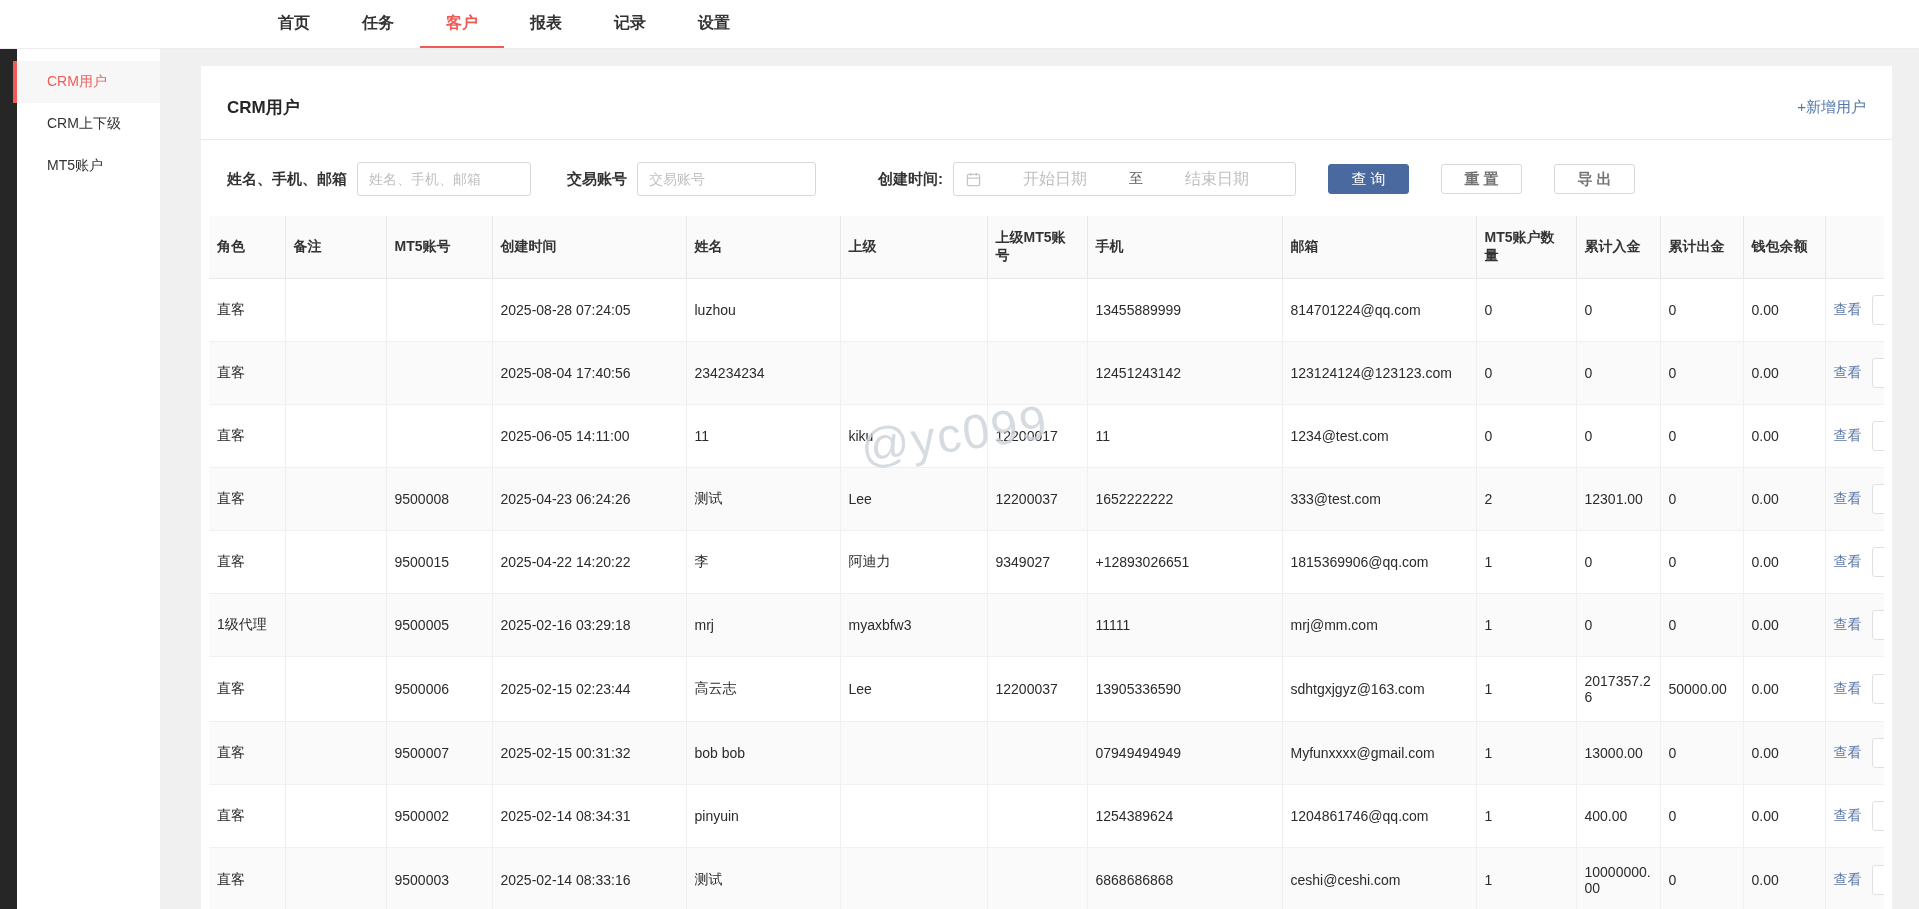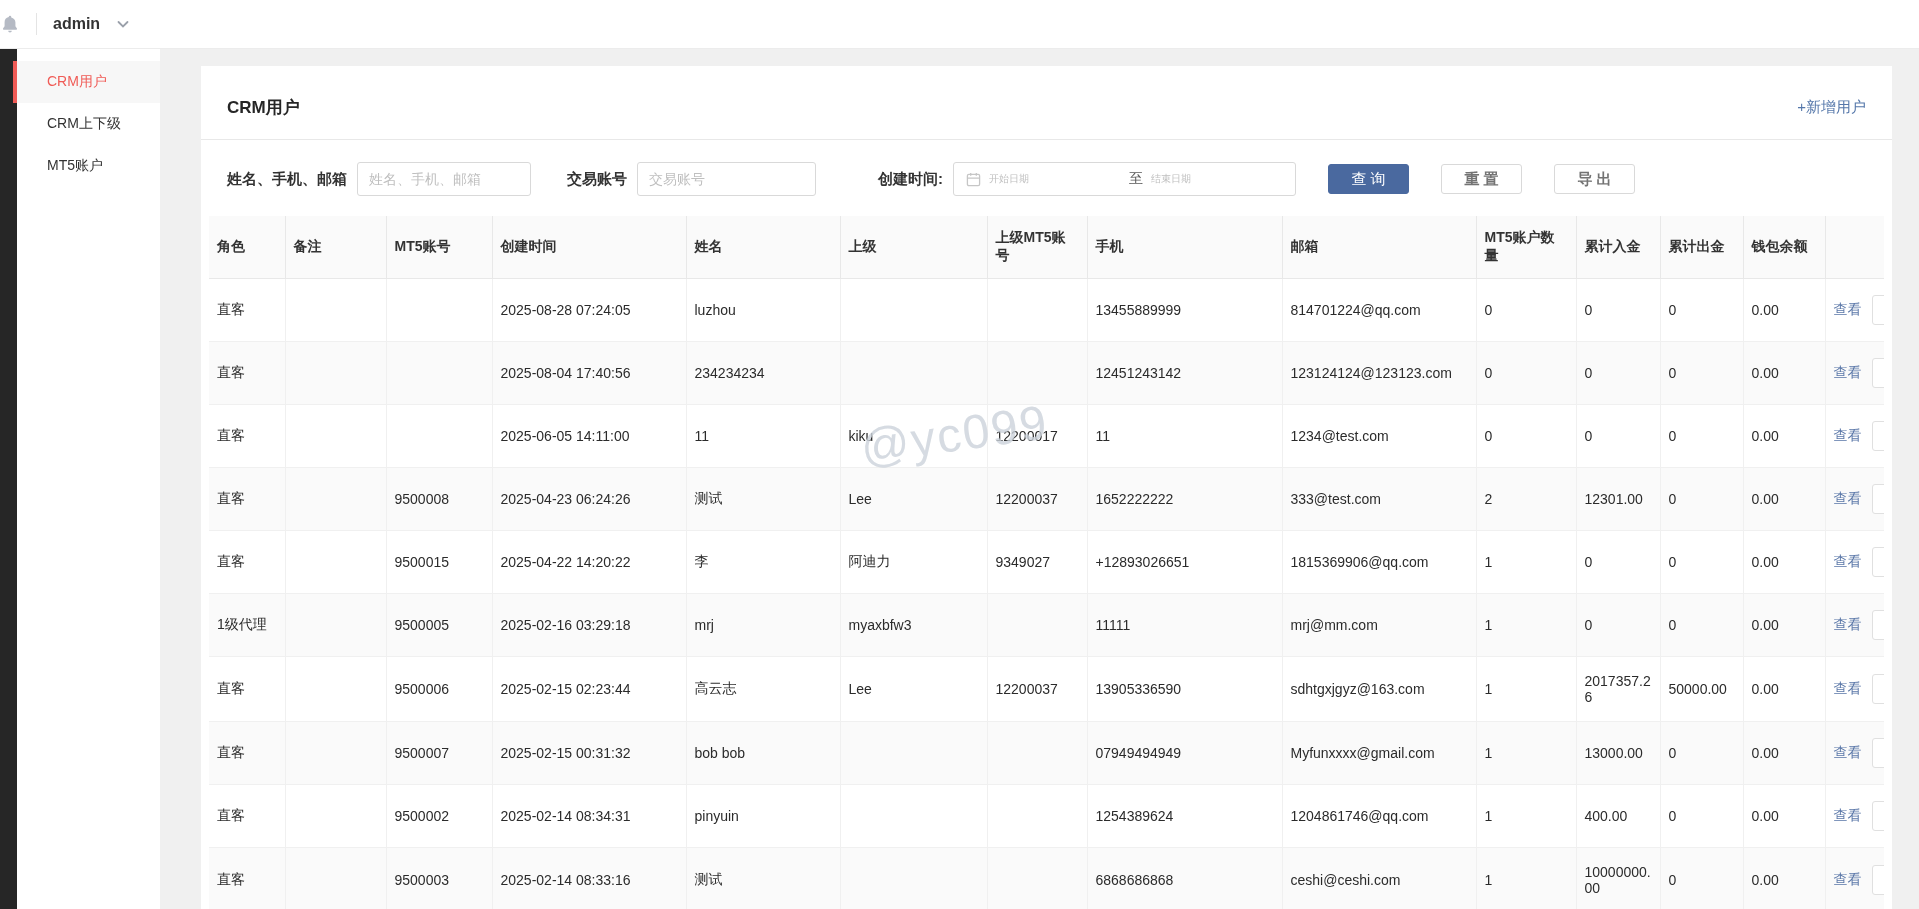--- a/index.html
+++ b/index.html
@@ -42,21 +42,21 @@
   .f-label { font-size:15px; font-weight:600; color:#333; white-space:nowrap; }
   .f-input { height:34px; border:1px solid #d9d9d9; border-radius:3px; padding:0 11px;
     font-size:14px; color:#333; outline:none; font-family:inherit; }
   .f-input::placeholder { color:#bfbfbf; }
   .in-keyword { width:174px; }
   .in-account { width:179px; margin-right:26px; }
   .gap-l { margin-left:26px; }
   .date-range { width:343px; height:34px; border:1px solid #d9d9d9; border-radius:3px;
     display:flex; align-items:center; padding:0 12px; gap:8px; }
   .cal-icon { width:15px; height:15px; flex:none; }
-  .dr-ph { flex:1; text-align:left; font-size:10px; color:#bfbfbf; }
+  .dr-ph { flex:1; text-align:center; font-size:16px; color:#bfbfbf; }
   .dr-sep { font-size:14px; color:#595959; }
   .btn { height:30px; border-radius:3px; font-size:15px; cursor:pointer; font-family:inherit; }
   .btn-primary { width:81px; background:#4a699f; border:1px solid #4a699f; color:#fff; margin-left:22px; }
   .btn-plain { width:81px; background:#fff; border:1px solid #d9d9d9; color:#737373; margin-left:22px; font-weight:600; }
 
   
   .table-wrap { margin:0 8px; width:1675px; overflow:hidden; }
   table { border-collapse:collapse; table-layout:fixed; width:1726px; }
   thead th { background:#fafafa; font-size:14px; font-weight:700; color:#333; text-align:left;
     padding:13px 8px; border-right:1px solid #e8e8e8; border-bottom:1px solid #e8e8e8; height:45px; }
@@ -72,31 +72,28 @@
   td.actions-cell { white-space:nowrap; word-break:normal; }
 
   
   .watermark { position:absolute; left:700px; top:358px; font-size:48px; color:#ccd3db;
     opacity:.8; transform:rotate(-8deg); pointer-events:none; letter-spacing:2px; }
 </style>
 </head>
 <body>
 
 <header class="topbar">
-  <div class="topbar-right">
-    <svg class="bell" viewBox="0 0 24 24" fill="#b5bac4">
-      <path d="M12 2a1.5 1.5 0 0 1 1.5 1.5v.7A6.5 6.5 0 0 1 18.5 10v4.6l1.7 2.5c.5.7 0 1.9-.9 1.9H4.7c-.9 0-1.4-1.2-.9-1.9l1.7-2.5V10a6.5 6.5 0 0 1 5-6.3v-.2A1.5 1.5 0 0 1 12 2z"></path>
-      <path d="M9.8 20h4.4a2.2 2.2 0 0 1-4.4 0z"></path>
-    </svg>
-    <div class="topbar-divider"></div>
-    <span class="username">admin</span>
-    <svg class="chev" viewBox="0 0 14 14" fill="none" stroke="#9aa0aa" stroke-width="1.8" stroke-linecap="round">
-      <path d="M2.5 5l4.5 4.5L11.5 5"></path>
-    </svg>
-  </div>
+  <nav class="main-nav">
+      <div class="nav-item">首页</div>
+      <div class="nav-item">任务</div>
+      <div class="nav-item active">客户</div>
+      <div class="nav-item">报表</div>
+      <div class="nav-item">记录</div>
+      <div class="nav-item">设置</div>
+    </nav>
 </header>
 
 <div class="shell">
   <div class="black-rail"></div>
   <aside class="sidebar">
       <div class="side-item active">CRM用户</div>
       <div class="side-item">CRM上下级</div>
       <div class="side-item">MT5账户</div>
     </aside>
 

